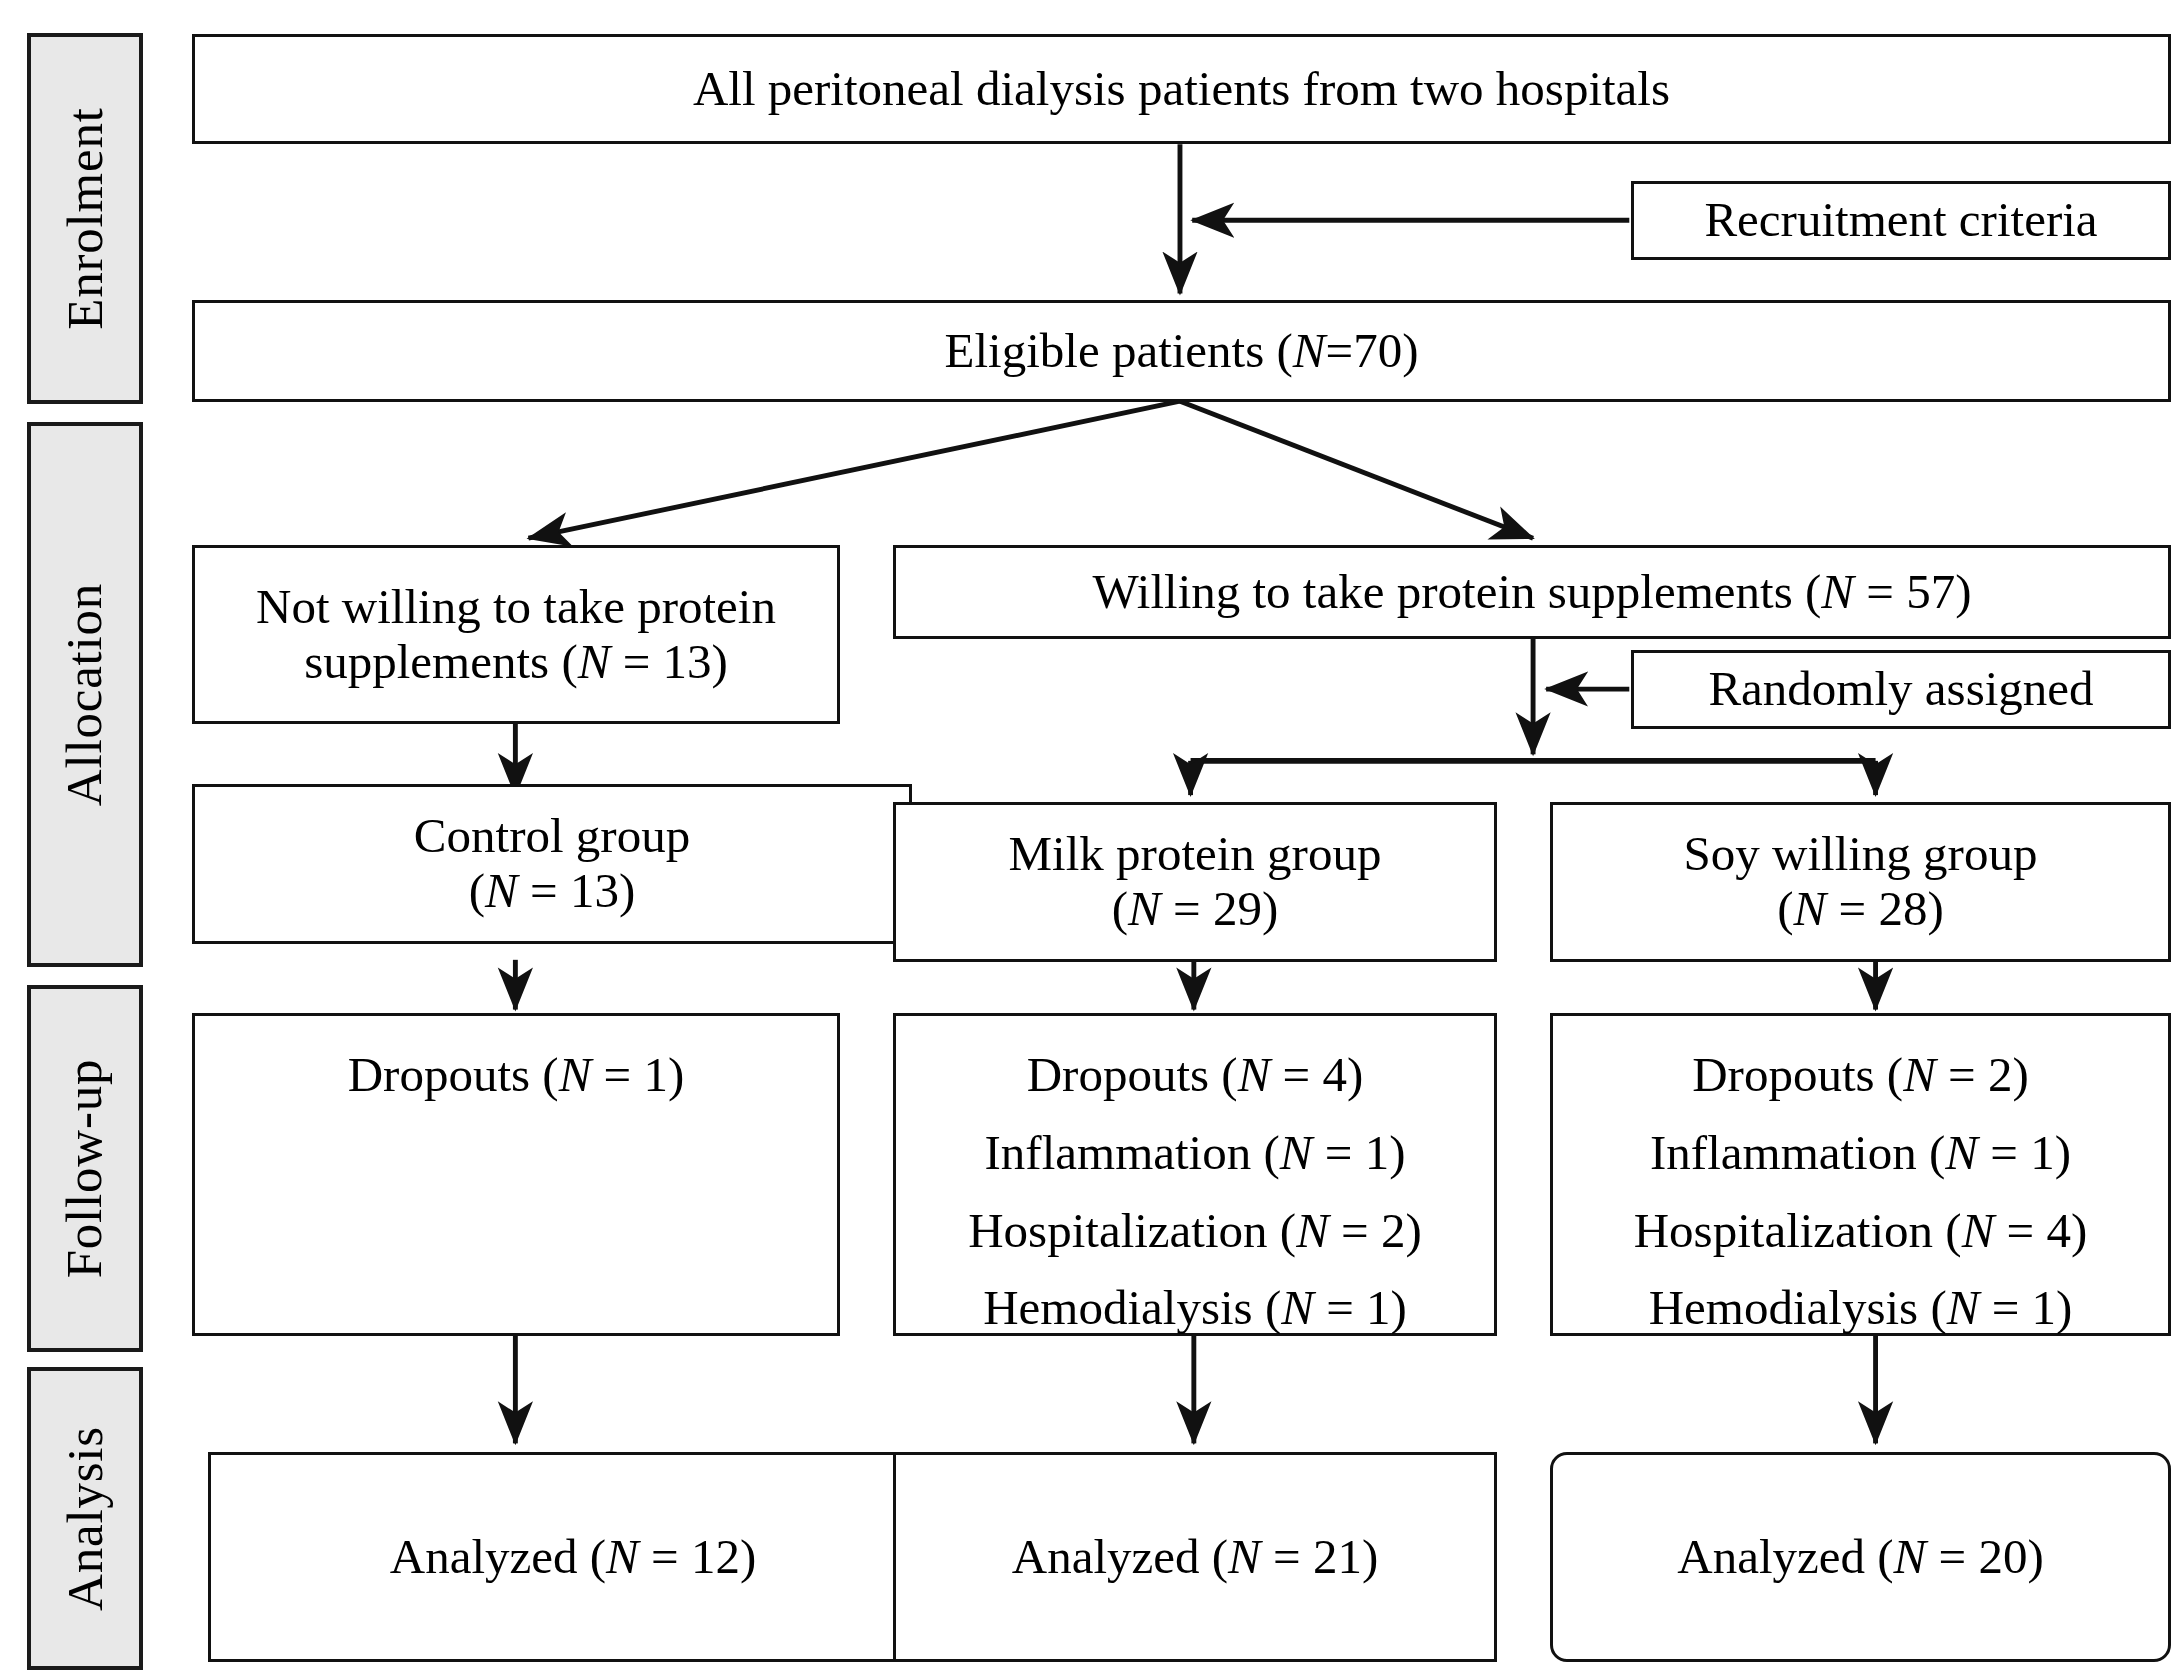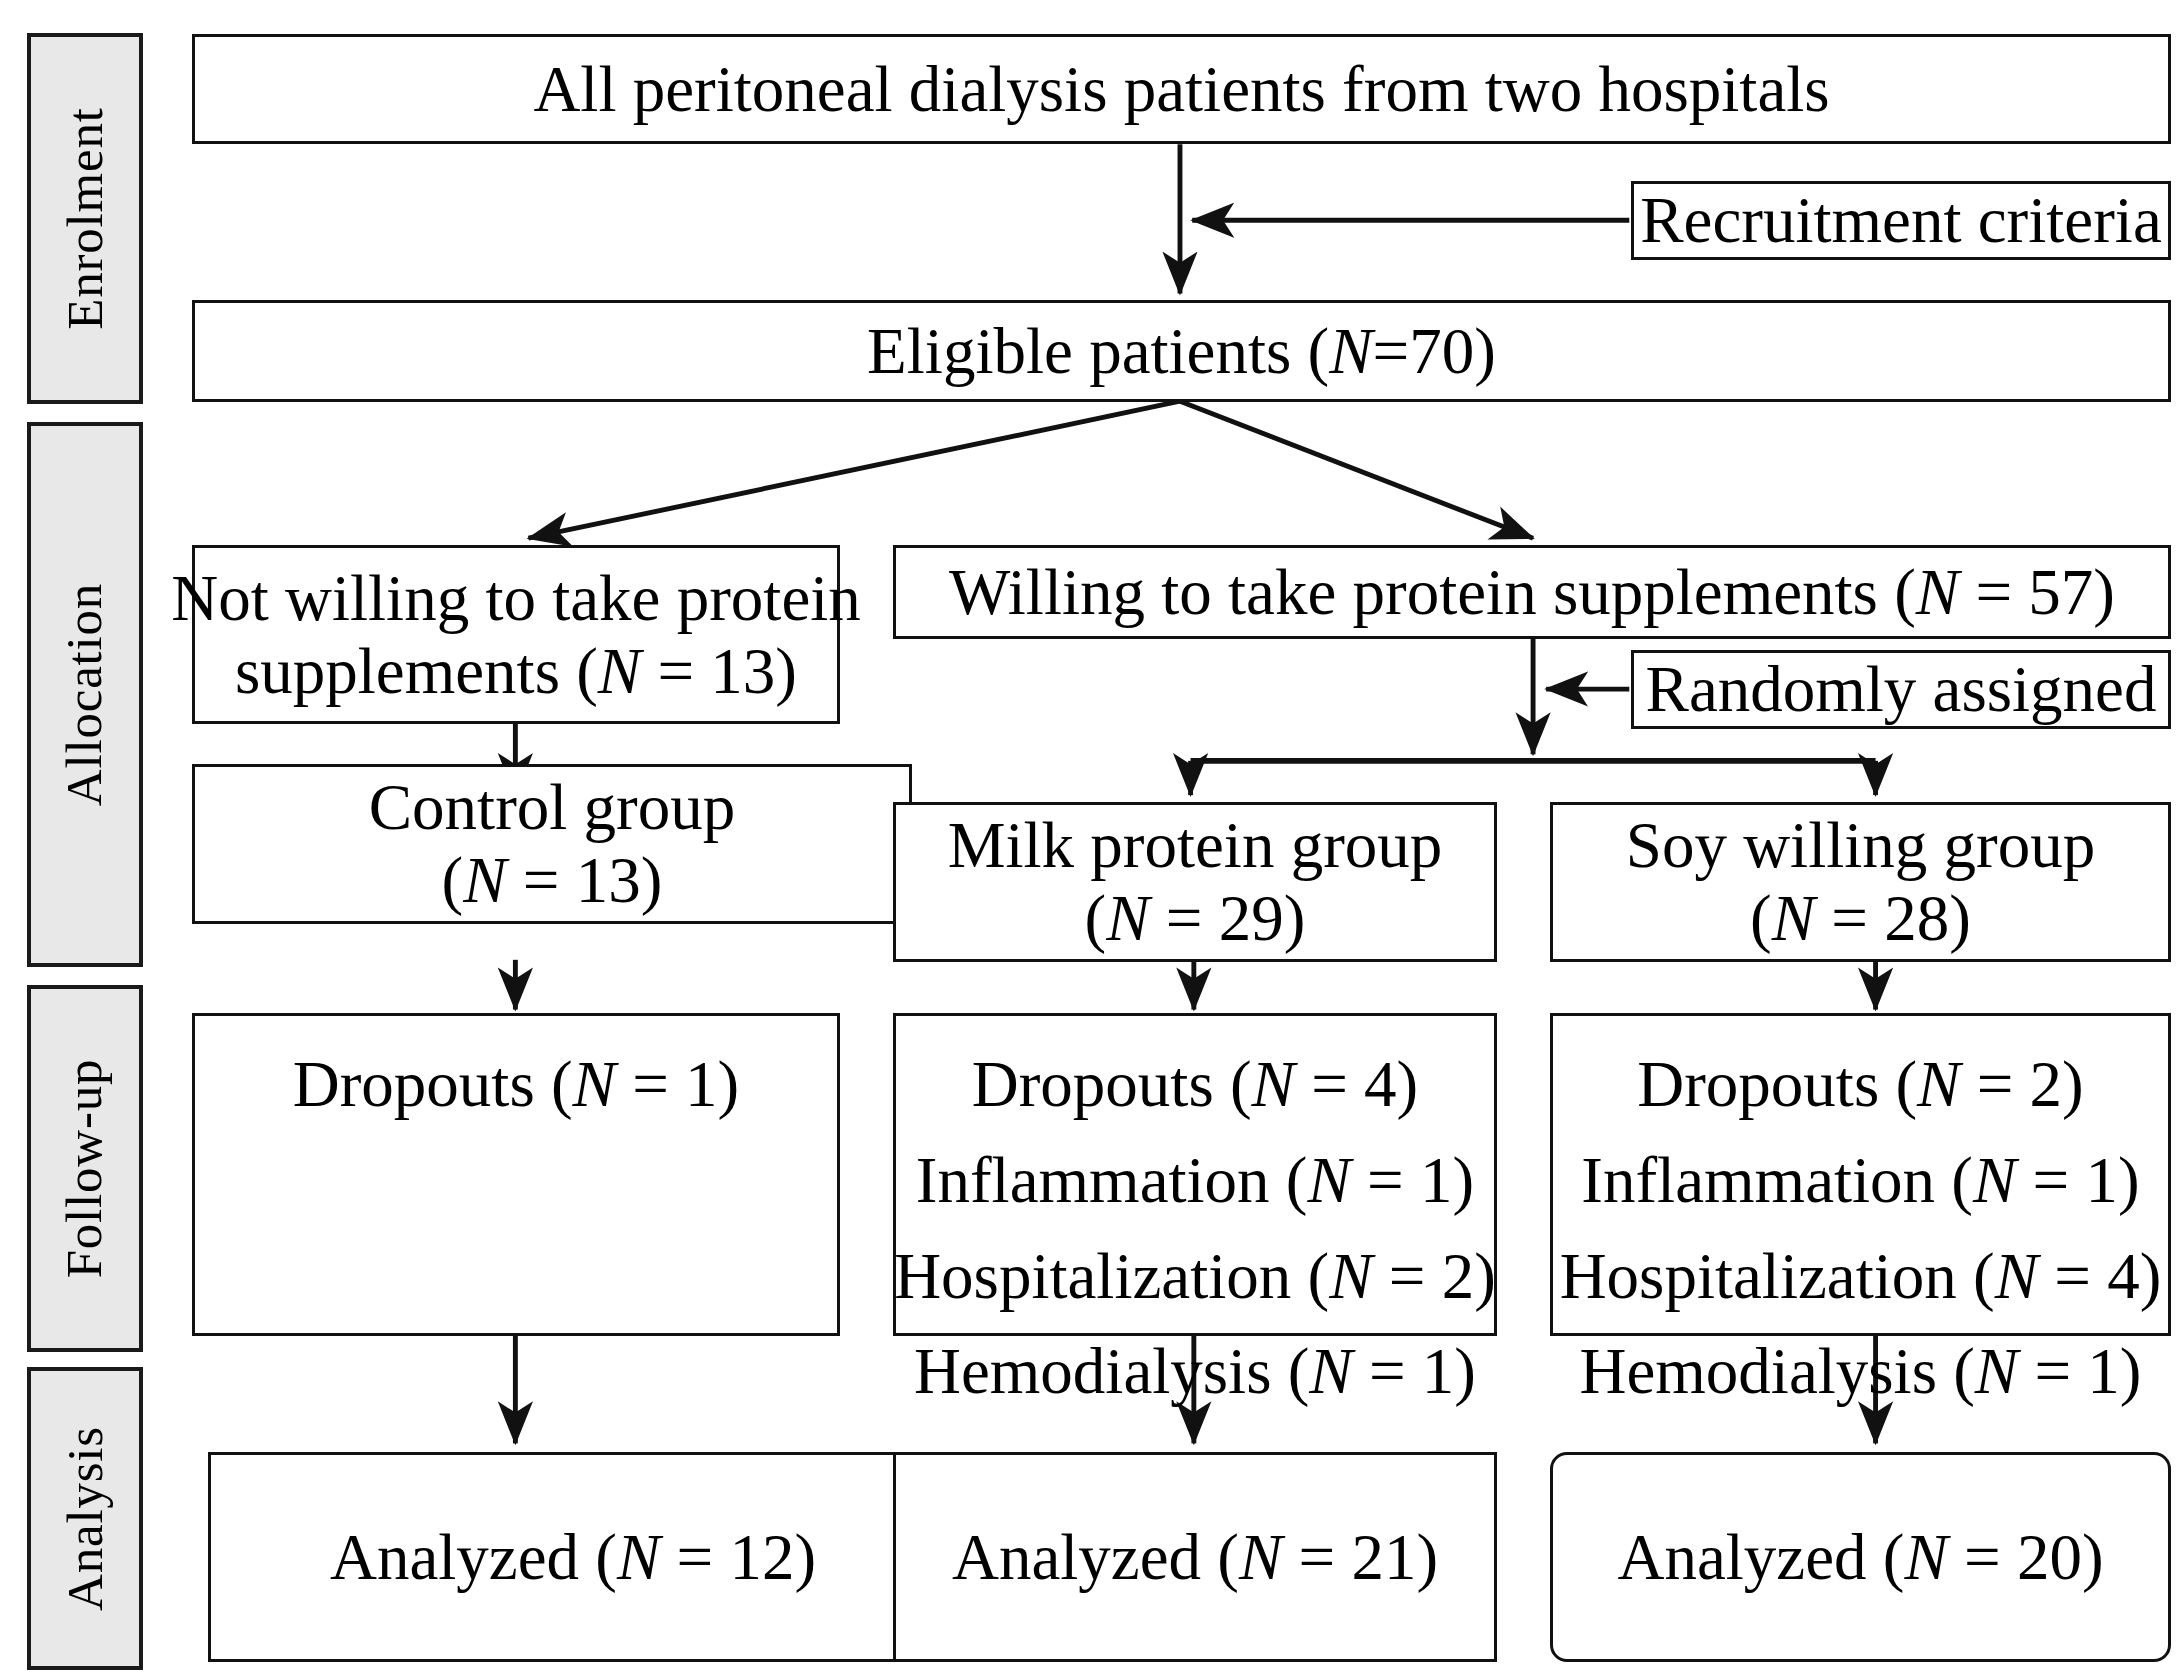--- a/index.html
+++ b/index.html
@@ -42,21 +42,21 @@
     background: #ffffff;
     border: 3.3px solid #111111;
     box-sizing: border-box;
     display: flex;
     flex-direction: column;
     align-items: center;
     justify-content: center;
     text-align: center;
   }
   .node .line {
-    font-size: 65px;
+    font-size: 49px;
     line-height: 1.12;
     white-space: nowrap;
   }
   .node.top-aligned {
     justify-content: flex-start;
     padding-top: 21px;
   }
   .node.multi .line { margin: 11.4px 0; }
   .node.two-row .line { margin: 0 0; }
 
@@ -152,21 +152,21 @@
   <div class="node" style="left:893px; top:545px; width:1278px; height:94px;">
     <span class="line">
       <span>Willing to take protein supplements (</span><em class="n">N</em><span> = 57)</span>
     </span>
   </div>
 
   <div class="node" style="left:1631px; top:650px; width:540px; height:79px;">
     <span class="line">Randomly assigned</span>
   </div>
 
-  <div class="node two-row" style="left:192px; top:764px; width:720px; height:160px;text-align:right;">
+  <div class="node two-row" style="left:192px; top:784px; width:720px; height:160px;text-align:right;">
     <span class="line">Control group</span>
     <span class="line">
       <span>(</span><em class="n">N</em><span> = 13)</span>
     </span>
   </div>
 
   <div class="node two-row" style="left:893px; top:802px; width:604px; height:160px;">
     <span class="line">Milk protein group</span>
     <span class="line">
       <span>(</span><em class="n">N</em><span> = 29)</span>

